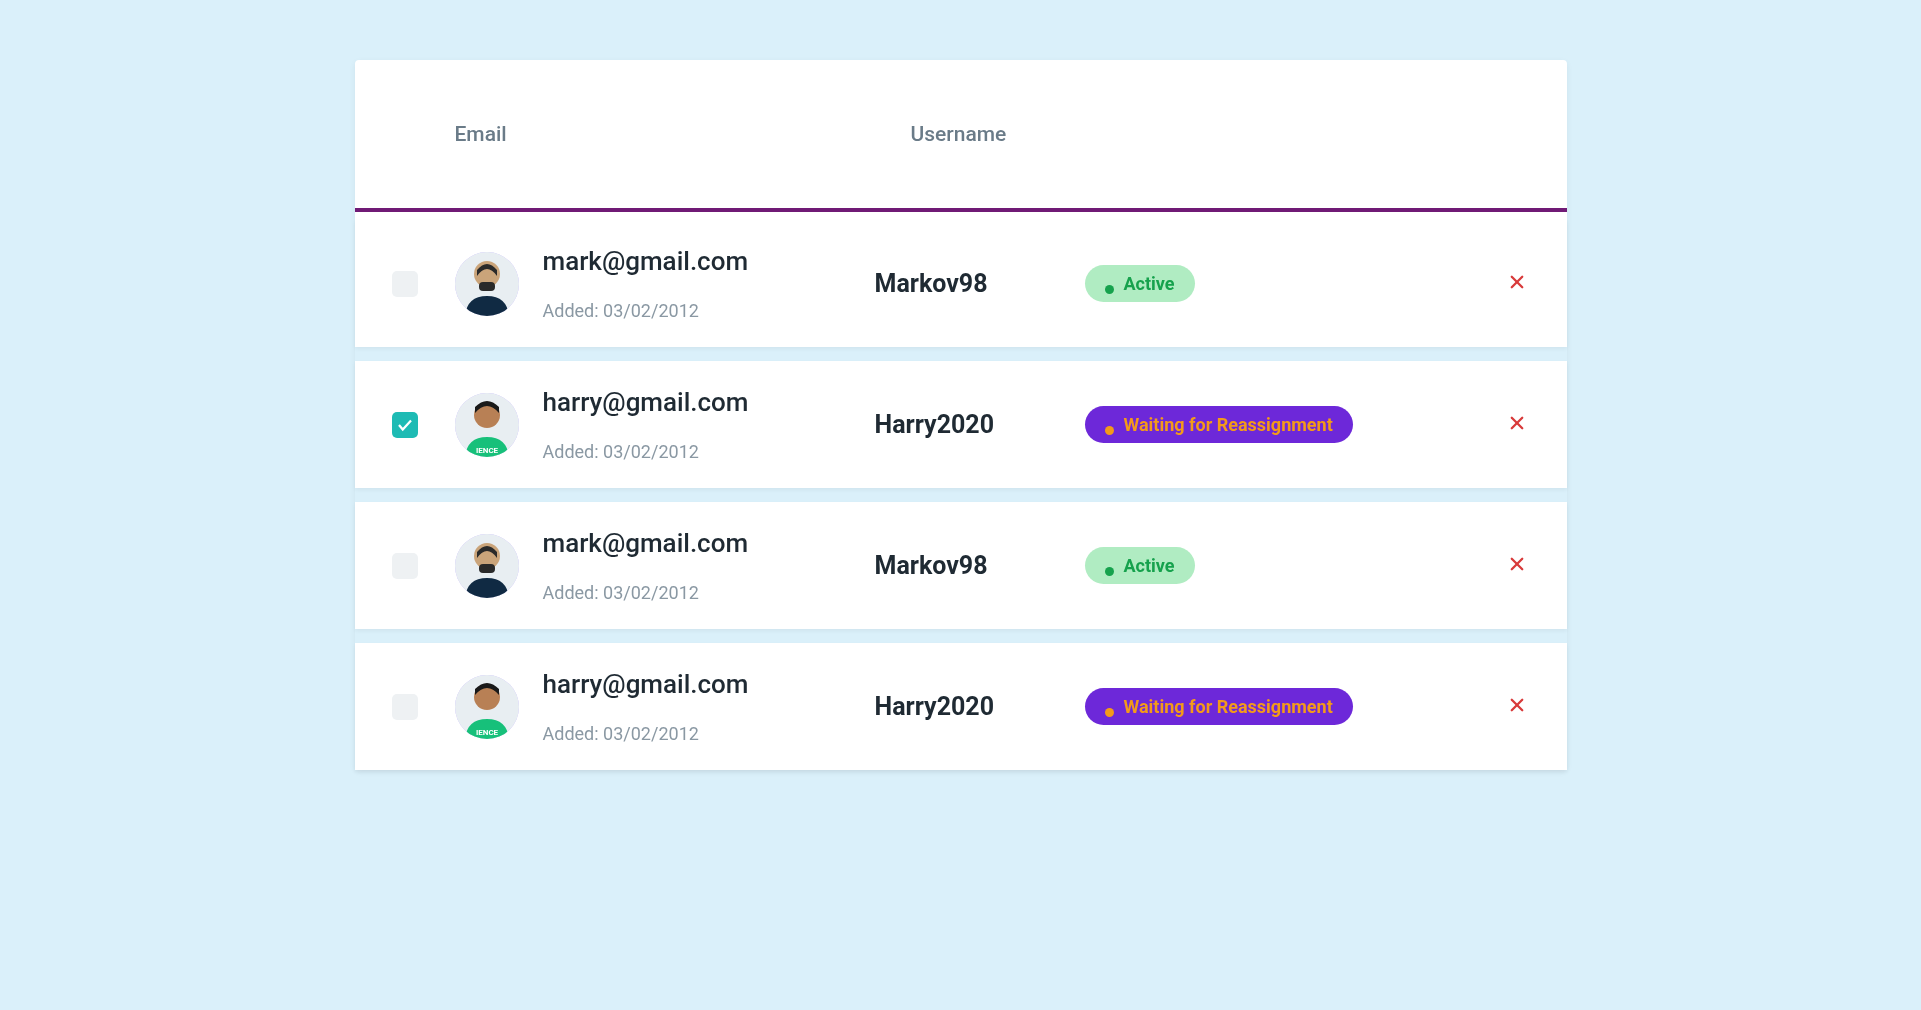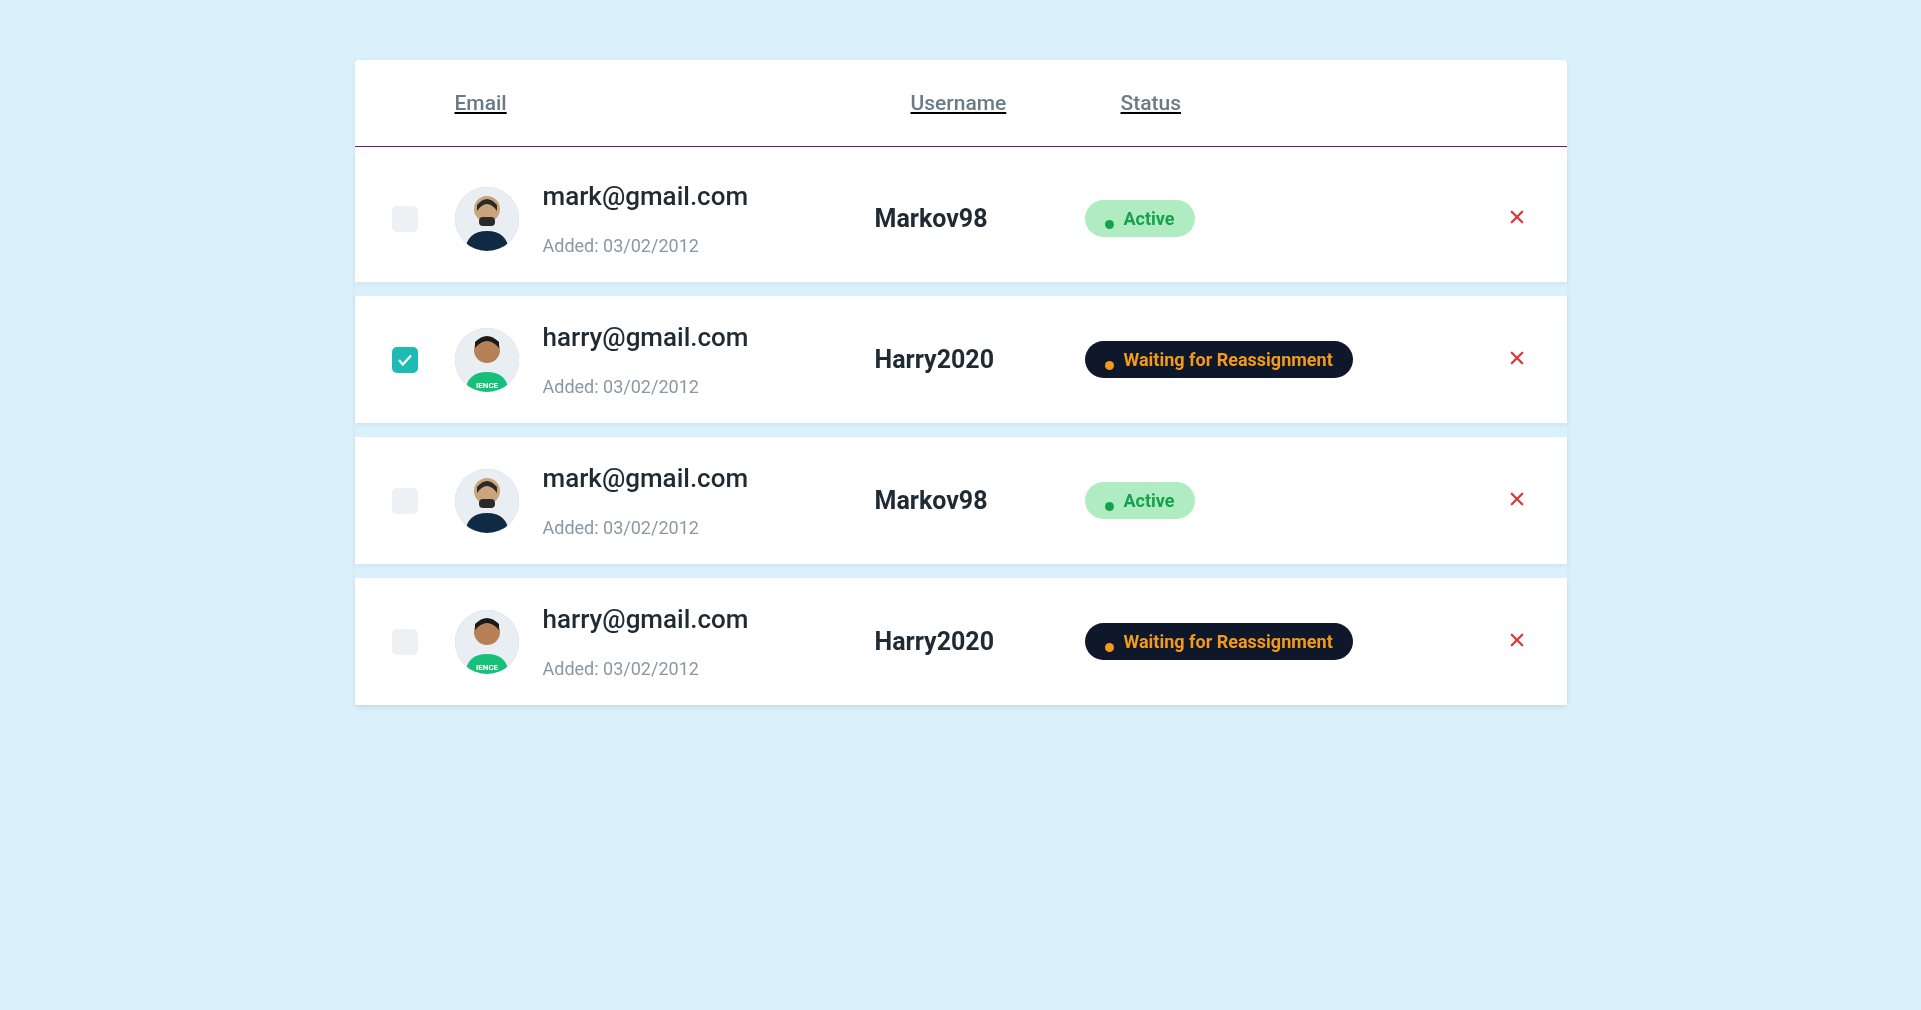--- a/index.html
+++ b/index.html
@@ -19,23 +19,22 @@
     }
     .table-card {
       background: #fff;
       border-radius: 4px;
       box-shadow: 0 2px 6px rgba(0,0,0,0.06);
     }
     .table-header {
       display: grid;
       grid-template-columns: 100px 420px 210px 1fr 100px;
       align-items: center;
-      padding: 31px 0;
-      border-bottom: 1px solid #701a75;
-      text-decoration: underline;
+      padding: 62px 0;
+      border-bottom: 4px solid #701a75;
     }
     .th {
       color: #6a7b88;
       font-size: 21px;
       font-weight: 500;
       margin-left: 36px;
     }
     .th-email { margin-left: 0; }
     .rows {
       background: #daf0fa;
@@ -130,21 +129,21 @@
       flex-shrink: 0;
     }
     .status-active {
       background: #b0ecc2;
       color: #16a24d;
     }
     .status-active .dot {
       background: #16a24d;
     }
     .status-waiting {
-      background: #0f172a;
+      background: #6d28d9;
       color: #f39a1a;
     }
     .status-waiting .dot {
       background: #f39a1a;
     }
     .cell-delete {
       display: flex;
       justify-content: center;
       align-items: center;
     }
@@ -166,21 +165,20 @@
 </head>
 <body>
 
 <div class="container">
   <div class="table-card">
 
     <div class="table-header">
       <div></div>
       <div class="th th-email">Email</div>
       <div class="th">Username</div>
-      <div class="th">Status</div>
       <div></div>
     </div>
 
     <div class="rows" id="rows">
   <div class="row">
     <div class="cell-check">
       <div class="checkbox">
         
       </div>
     </div>

